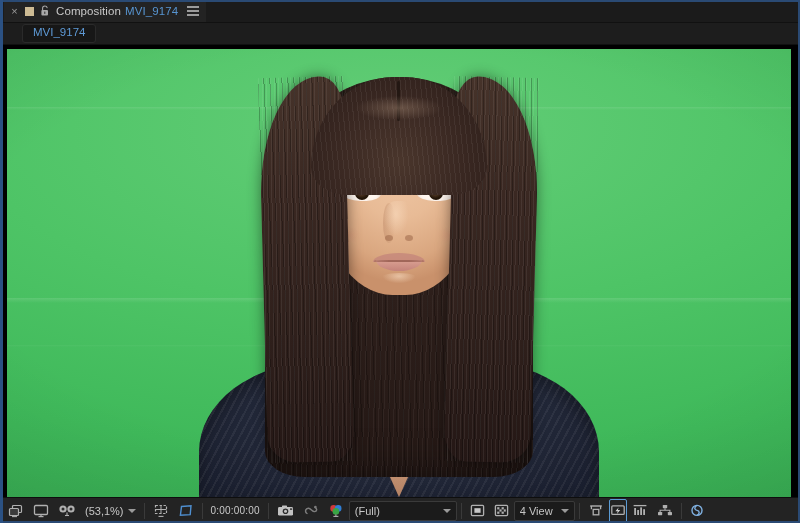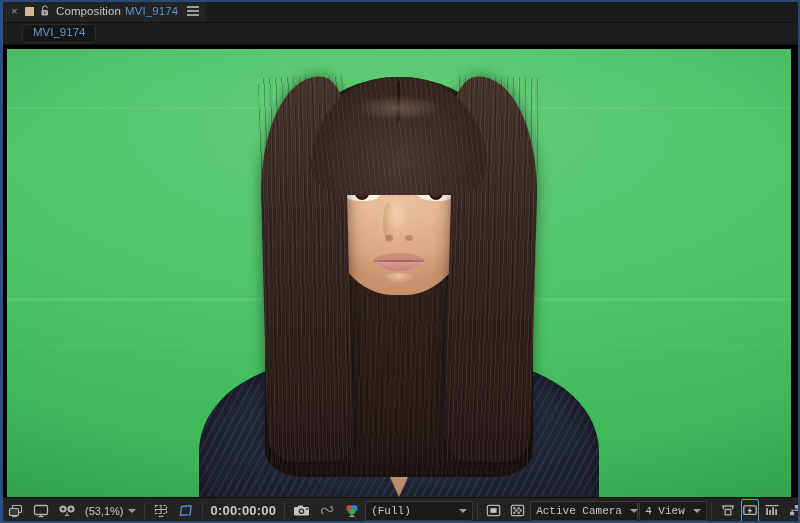--- a/index.html
+++ b/index.html
@@ -594,30 +594,28 @@
     gap: 4px;
     height: 18px;
     padding: 0 5px;
     background: #1b1b1b;
     border: 1px solid #3a3a3a;
     border-radius: 2px;
     color: #c6c6c6;
     font-size: 11px;
     cursor: pointer;
     white-space: nowrap;
-    font-family: Liberation Mono, monospace;
   }
   .tb-field.wide { min-width: 96px; justify-content: space-between; }
   .tb-value { color: #c6c6c6; font-size: 11px; }
   .tb-tc {
     color: #c9c9c9;
-    font-size: 13px;
+    font-size: 10px;
     font-family: "Liberation Sans", sans-serif;
     letter-spacing: .2px;
-    font-weight: bold;
   }
   .chev {
     width: 0; height: 0;
     border-left: 4px solid transparent;
     border-right: 4px solid transparent;
     border-top: 4px solid #9a9a9a;
     display: inline-block;
     margin-left: 4px;
   }
   .tb-active-box {
@@ -841,24 +839,20 @@
           <rect x="3.2" y="3.2" width="2.2" height="2.2"></rect>
           <rect x="7.6" y="3.2" width="2.2" height="2.2"></rect>
           <rect x="5.4" y="5.4" width="2.2" height="2.2"></rect>
           <rect x="9.8" y="5.4" width="2.0" height="2.2"></rect>
           <rect x="3.2" y="7.6" width="2.2" height="2.2"></rect>
           <rect x="7.6" y="7.6" width="2.2" height="2.2"></rect>
         </g>
       </svg>
     </span>
 
-    <span class="tb-field wide">
-      <span class="tb-value">Active Camera</span>
-      <span class="chev"></span>
-    </span>
 
     <span class="tb-field">
       <span class="tb-value">4 View</span>
       <span class="chev"></span>
     </span>
 
     <span class="tb-sep"></span>
 
     <span class="tb-item">
       <svg class="tb-ico" width="16" height="13" viewBox="0 0 16 13" xmlns="http://www.w3.org/2000/svg">

